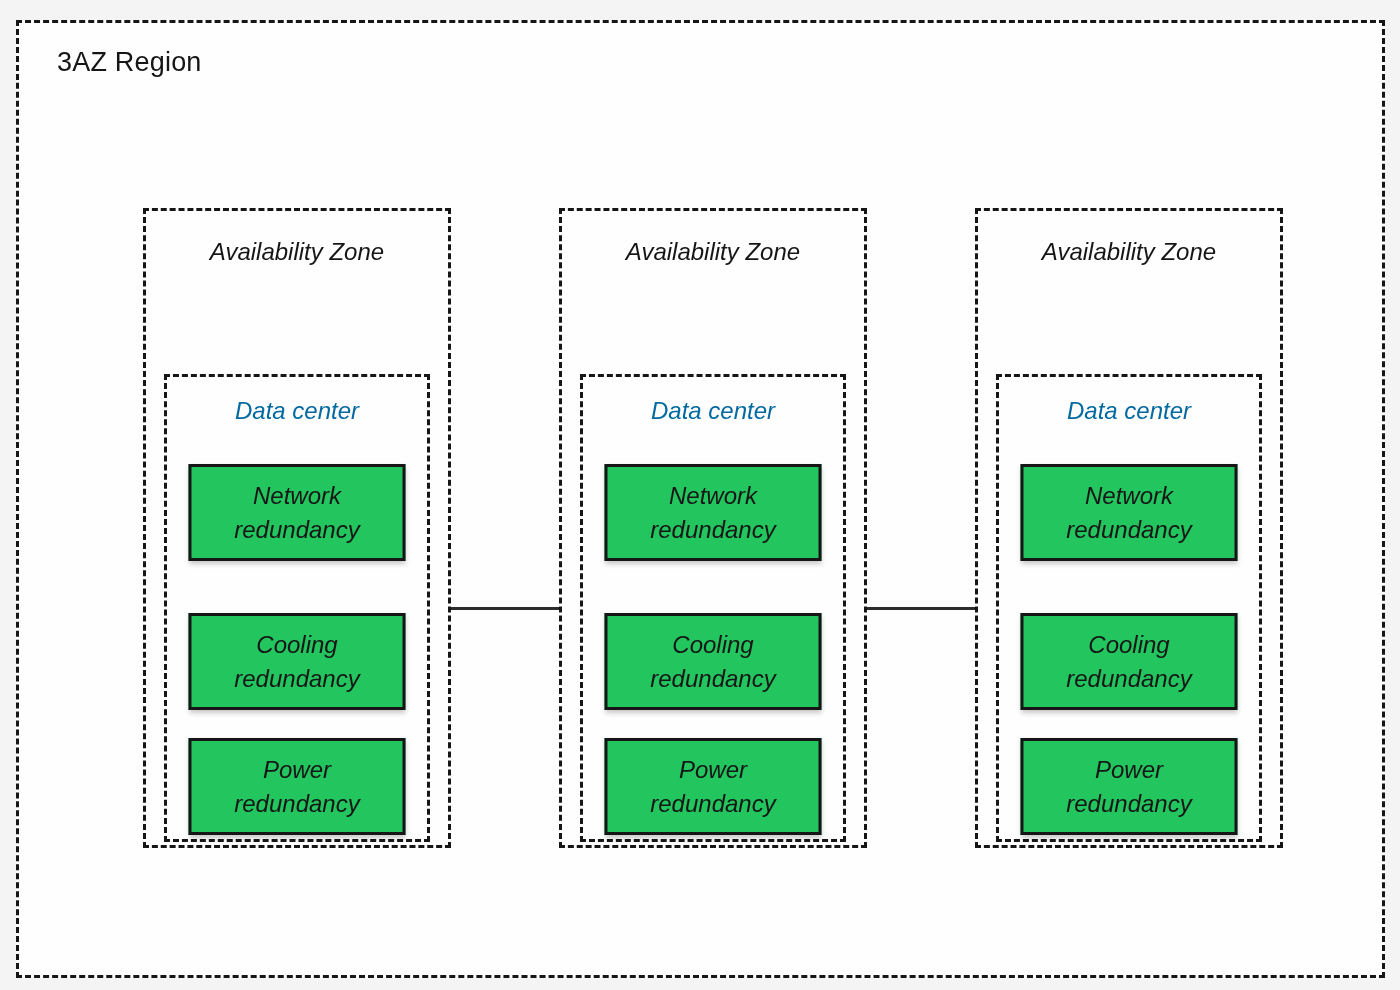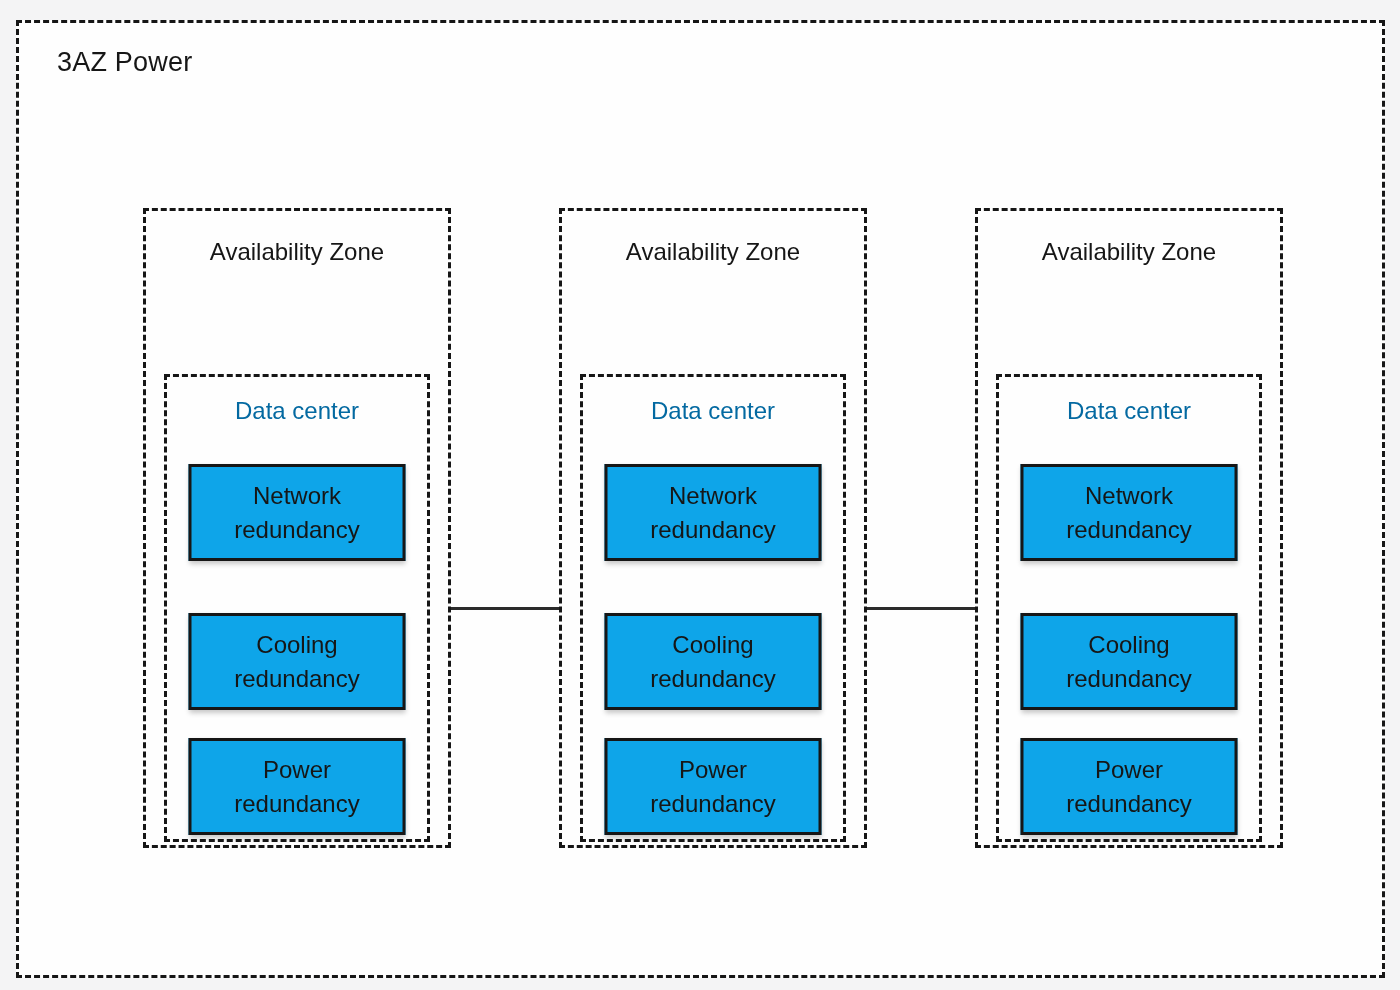--- a/index.html
+++ b/index.html
@@ -38,20 +38,21 @@
   }
   
   .az {
     position: absolute;
     top: 185px;
     width: 308px;
     height: 640px;
     box-sizing: border-box;
     border: 3px dashed #161616;
     background: #fefefe;
+    font-style: italic;
   }
   .az1 { left: 124px; }
   .az2 { left: 540px; }
   .az3 { left: 956px; }
   .az-label {
     position: absolute;
     left: 0;
     right: 0;
     top: 27px;
     text-align: center;
@@ -82,21 +83,21 @@
   }
   
   .component {
     position: absolute;
     left: 50%;
     transform: translateX(-50%);
     width: 217px;
     height: 97px;
     box-sizing: border-box;
     border: 3px solid #161616;
-    background: #0ea5e9;
+    background: #22c55e;
     box-shadow: 0 3px 5px rgba(0,0,0,0.22);
     display: flex;
     align-items: center;
     justify-content: center;
     text-align: center;
     font-size: 24px;
     line-height: 34px;
     color: #161616;
     padding: 2px 14px;
   }
@@ -112,21 +113,21 @@
   }
   .connector.k1 { left: 432px; width: 108px; }
   .connector.k2 { left: 848px; width: 108px; }
 </style>
 </head>
 <body>
 
 <div class="stage">
 
   <div class="region">
-    <div class="region-label">3AZ Power</div>
+    <div class="region-label">3AZ Region</div>
 
     <div class="az az1">
       <div class="az-label">Availability Zone</div>
       <div class="dc">
         <div class="dc-label">Data center</div>
         <div class="component c1">Network redundancy</div>
         <div class="component c2">Cooling redundancy</div>
         <div class="component c3">Power redundancy</div>
       </div>
     </div>

